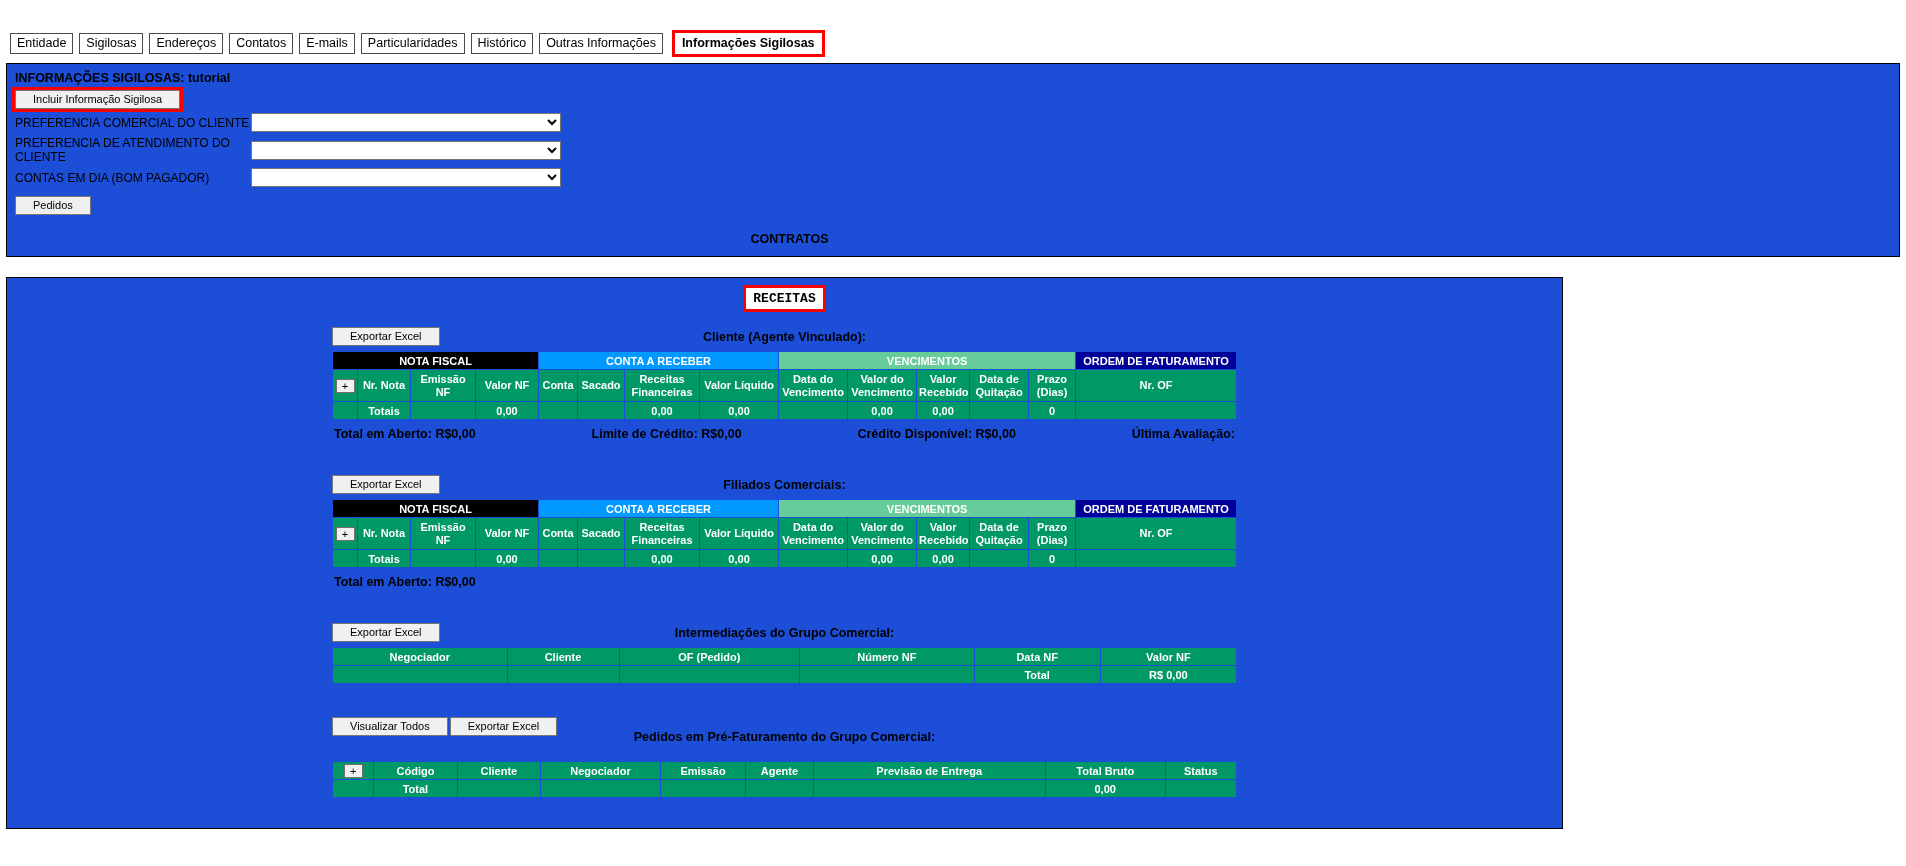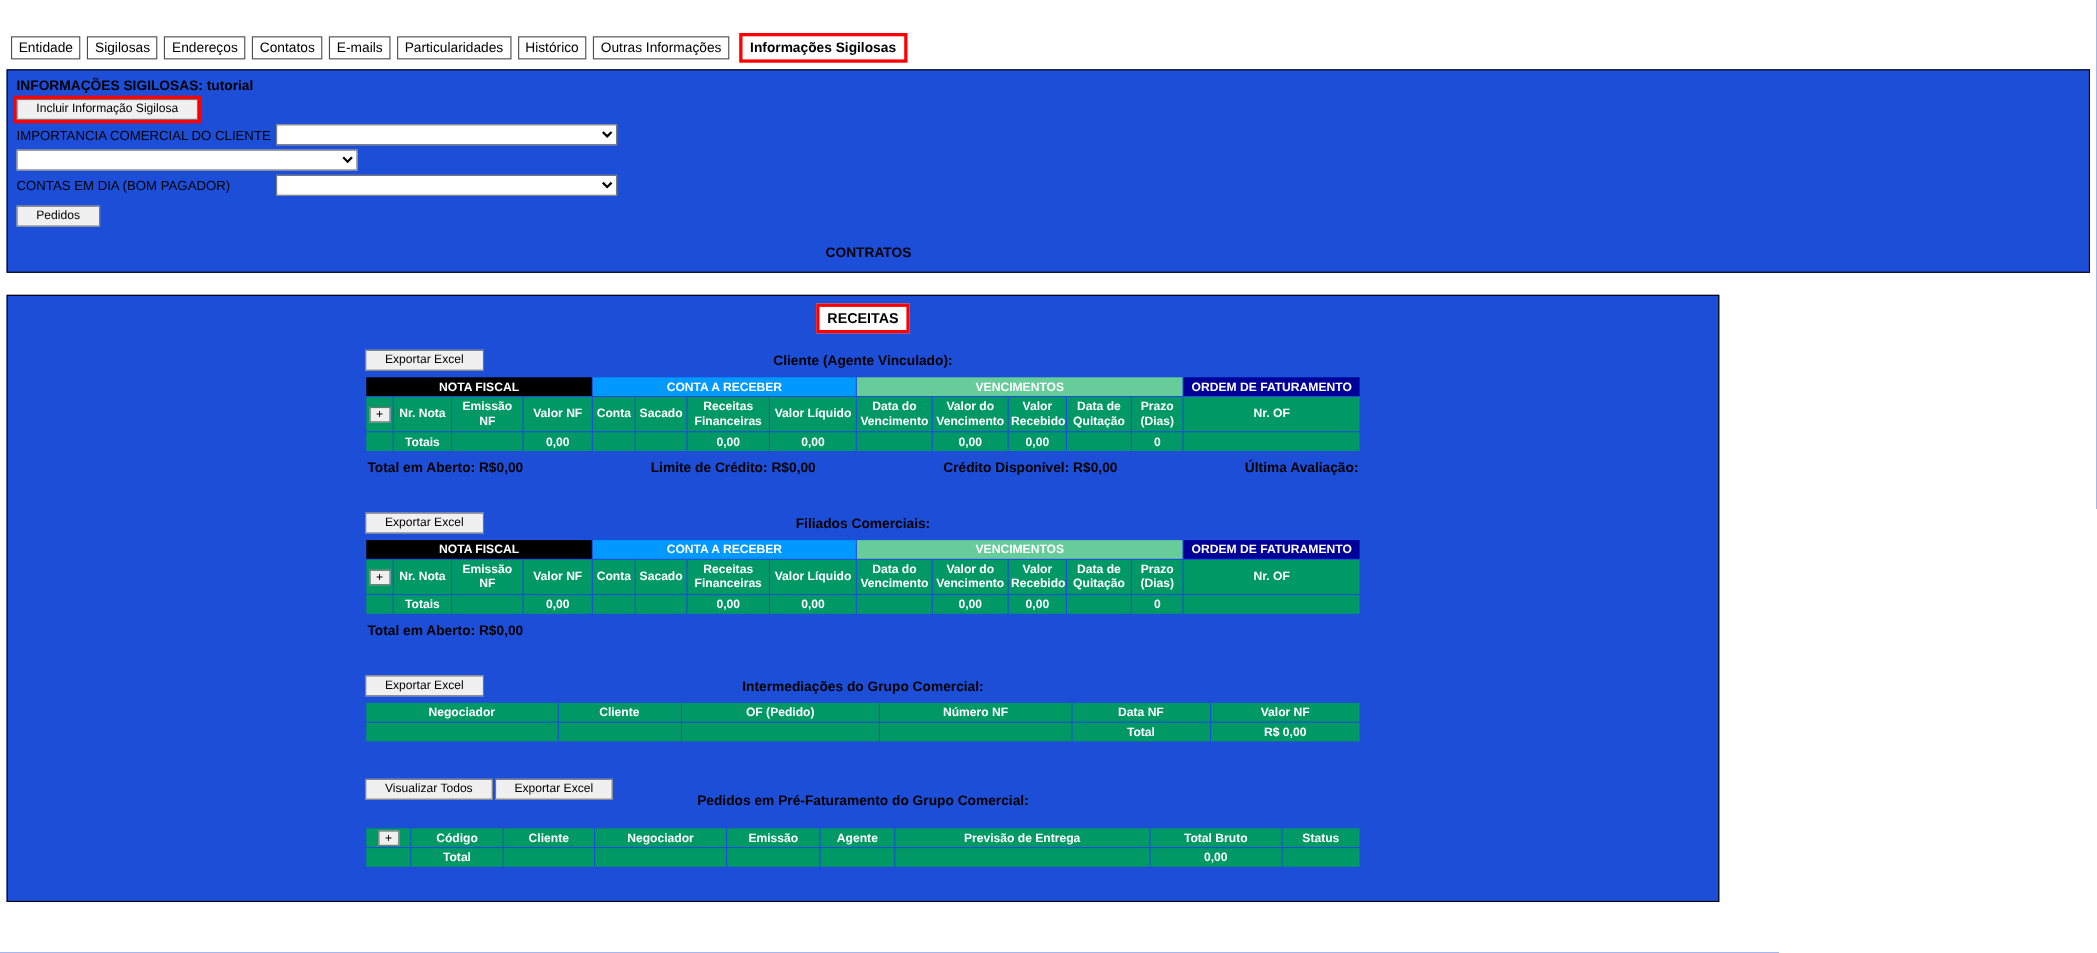--- a/index.html
+++ b/index.html
@@ -35,21 +35,21 @@
     padding:2px 17px 3px; cursor:pointer;
   }
   .red-outline { outline:3px solid #ff0000; outline-offset:0px; }
   .field-row { margin-top:4px; display:flex; align-items:center; }
   .field-label { width:236px; font-size:12px; }
   .field-select { width:310px; height:19px; font-size:12px; font-family:inherit; background:#fff; }
   .salvar-btn { margin-top:9px; }
   .contratos-wrap { width:1549px; text-align:center; font-weight:bold; font-size:12.5px; margin-top:17px; }
 
   
-  .receitas-head { text-align:center; margin:2px 0 11px; }
+  .receitas-head { text-align:center; margin:2px 0 11px;font-family:Liberation Mono, monospace; }
   .receitas-title {
     display:inline-block; font-weight:bold; font-size:13px;
     border:3px solid #ff0000; padding:3px 7px; background:#fff;
   }
   .tblock { width:905px; margin:16px auto; }
   .mt { margin-top:35px; }
 
   .block-head { position:relative; height:18px; margin-bottom:5px; }
   .block-head .export-btn { position:absolute; left:0; top:-1px; }
   .block-title { text-align:center; font-weight:bold; font-size:12.5px; line-height:18px; }
@@ -102,24 +102,25 @@
     <span class="tab">Outras Informações</span>
     <span class="tab active">Informações Sigilosas</span>
   </div>
 
   <div class="panel panel-top">
     <div class="sig-heading">INFORMAÇÕES SIGILOSAS: tutorial</div>
 
     <button class="win-btn red-outline">Incluir Informação Sigilosa</button>
 
     <div class="field-row">
-      <span class="field-label">IMPORTANCIA COMERCIAL DO CLIENTE</span>
+      <span class="field-label">PREFERENCIA COMERCIAL DO CLIENTE</span>
       <select class="field-select"><option></option></select>
     </div>
     <div class="field-row">
+      <span class="field-label">PREFERENCIA DE ATENDIMENTO DO CLIENTE</span>
       <select class="field-select"><option></option></select>
     </div>
     <div class="field-row">
       <span class="field-label">CONTAS EM DIA (BOM PAGADOR)</span>
       <select class="field-select"><option></option></select>
     </div>
 
     <div><button class="win-btn salvar-btn">Pedidos</button></div>
 
     <div class="contratos-wrap">CONTRATOS</div>

